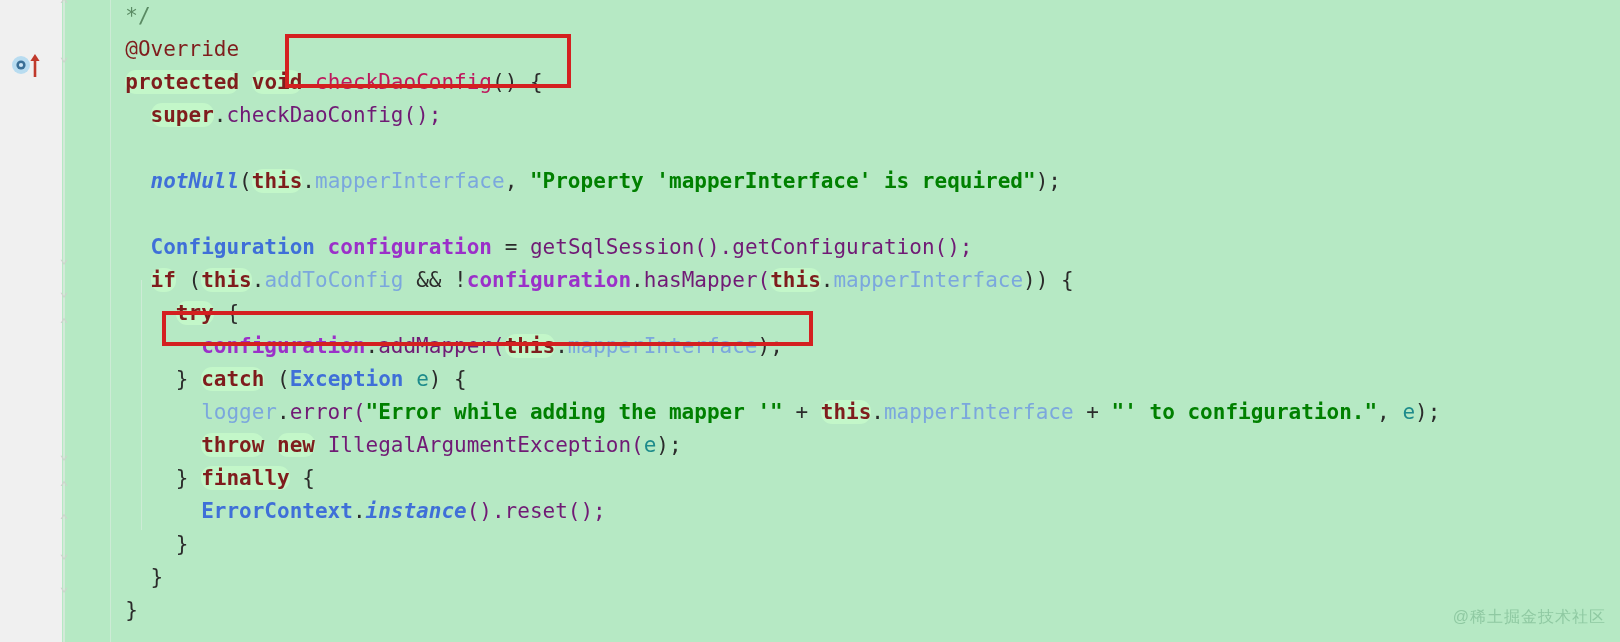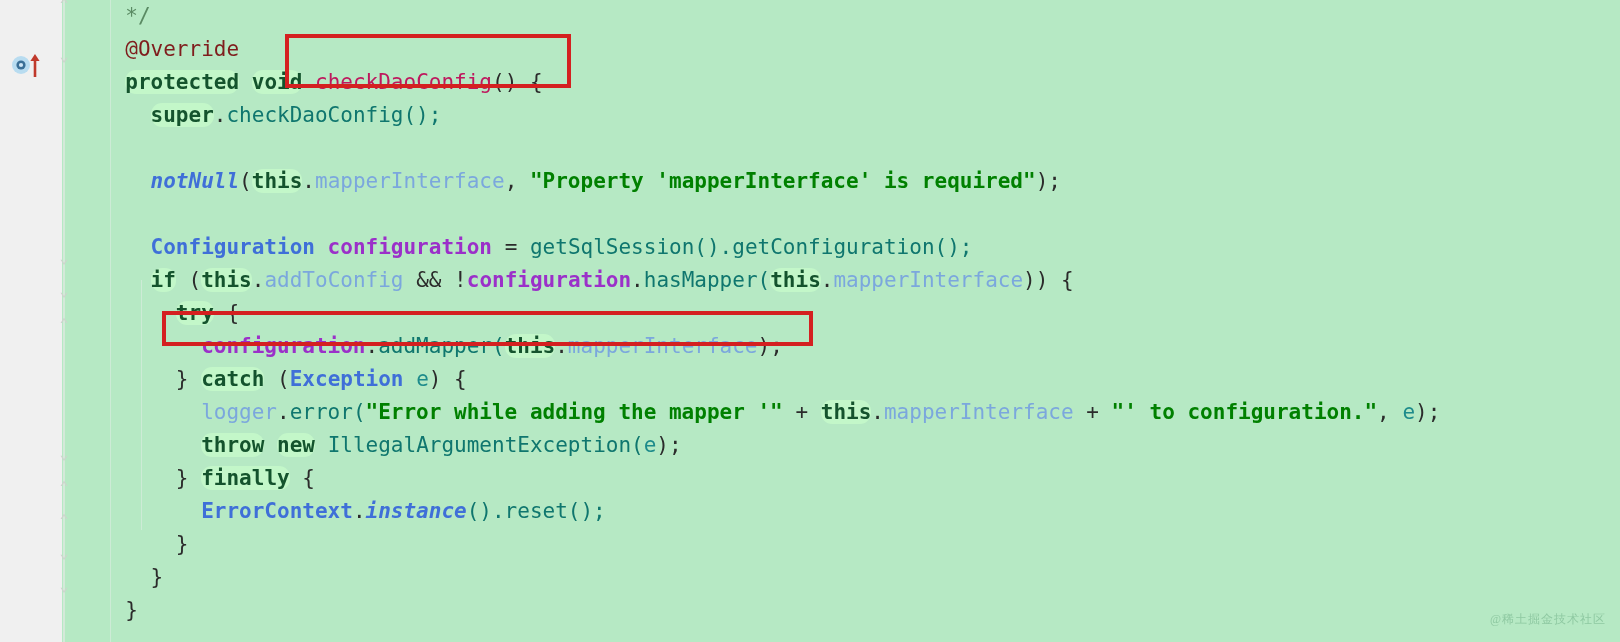--- a/index.html
+++ b/index.html
@@ -81,48 +81,48 @@
     color: #2b2b2b;
     letter-spacing: 0px;
   }
   #code .ln {
     display: block;
     height: 33px;
     padding-left: 38px;
   }
 
   
-  .kw      { color: #14532d; font-weight: bold; background: #c3f7c9; border-radius: 11px; }
+  .kw      { color: #7f1d1d; font-weight: bold; background: #c3f7c9; border-radius: 11px; }
   .anno    { color: #7f1d1d; }
   .cmt     { color: #5a8a63; }
   .str     { color: #008000; font-weight: bold; }
   .cls     { color: #3f6fd8; font-weight: bold; }
   .local   { color: #9b30c9; font-weight: bold; }
   .field   { color: #7ba7dd; margin-top: 9px; }
   .method  { color: #be185d; }
   .statm   { color: #3f6fd8; font-weight: bold; font-style: italic; margin-top: 47px; }
   .param   { color: #1d8b8b; }
-  .plain   { color: #0f766e; }
+  .plain   { color: #701a75; }
   .punct   { color: #2b2b2b; }
 
   
   .redbox {
     position: absolute;
     border: 4px solid #d42020;
     box-sizing: border-box;
     pointer-events: none;
   }
 
   
   #watermark {
     position: absolute;
     right: 14px;
     bottom: 14px;
-    font-family: Liberation Serif, serif;
-    font-size: 12px;
+    font-family: Liberation Sans, sans-serif;
+    font-size: 16px;
     color: #8fc9a2;
     letter-spacing: 1px;
     user-select: none;
     margin-top: 43px;
   }
 </style>
 </head>
 <body>
 
 <div id="editor">

